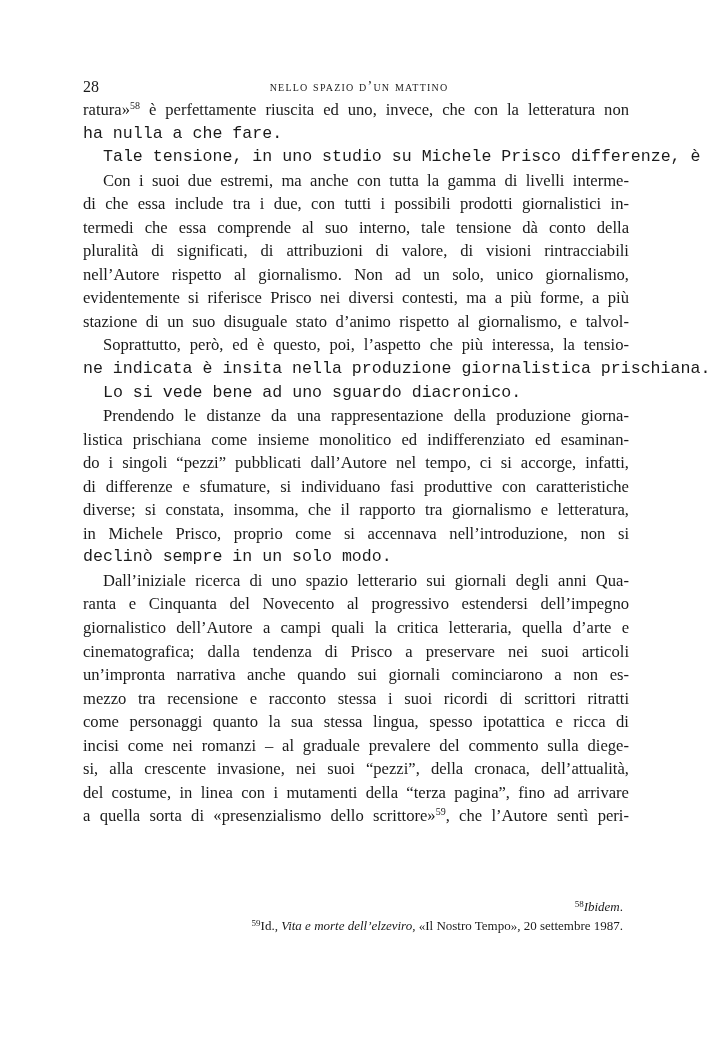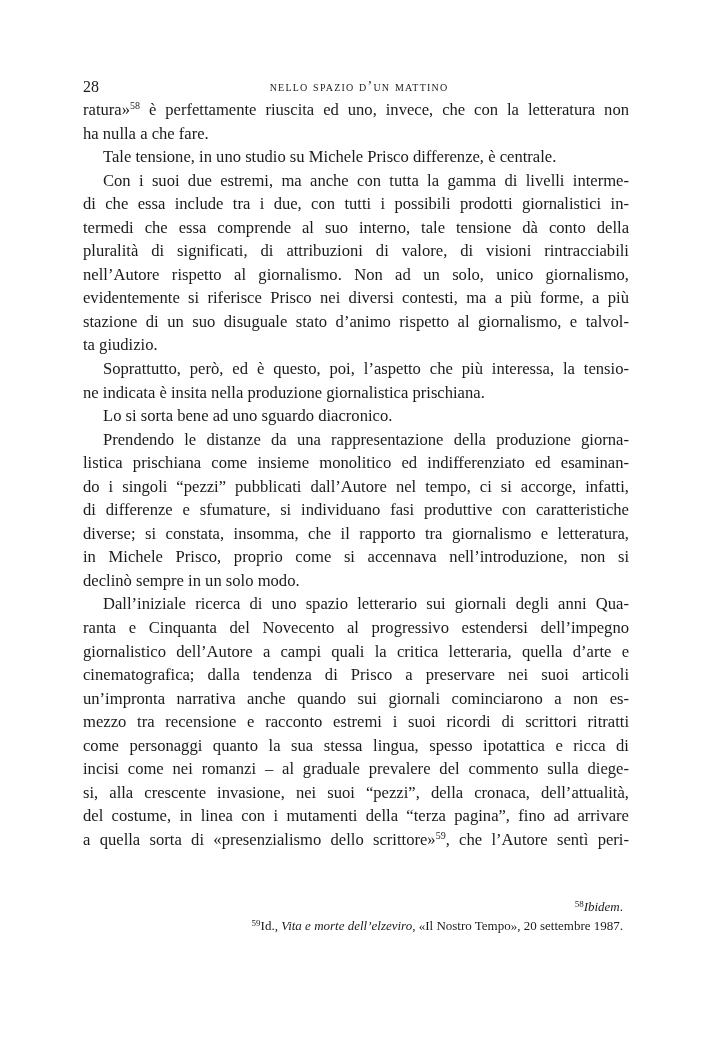--- a/index.html
+++ b/index.html
@@ -53,20 +53,21 @@
   }
   .body-text .line {
     display: block;
     text-align: justify;
     text-align-last: justify;
     white-space: nowrap;
     height: 23.55px;
   }
   .body-text .line.last {
     text-align-last: left;
+    font-family: Liberation Mono, monospace;
   }
   .body-text .line.indent {
     padding-left: 20px;
   }
   sup {
     font-size: 10px;
     line-height: 0;
     vertical-align: 0;
     position: relative;
     top: -6px;
@@ -106,37 +107,36 @@
     <span class="line"><span>ratura»</span><sup>58</sup><span> è perfettamente riuscita ed uno, invece, che con la letteratura non</span></span>
     <span class="line last">ha nulla a che fare.</span>
     <span class="line last indent">Tale tensione, in uno studio su Michele Prisco differenze, è centrale.</span>
     <span class="line indent">Con i suoi due estremi, ma anche con tutta la gamma di livelli interme-</span>
     <span class="line">di che essa include tra i due, con tutti i possibili prodotti giornalistici in-</span>
     <span class="line">termedi che essa comprende al suo interno, tale tensione dà conto della</span>
     <span class="line">pluralità di significati, di attribuzioni di valore, di visioni rintracciabili</span>
     <span class="line">nell’Autore rispetto al giornalismo. Non ad un solo, unico giornalismo,</span>
     <span class="line">evidentemente si riferisce Prisco nei diversi contesti, ma a più forme, a più</span>
     <span class="line">stazione di un suo disuguale stato d’animo rispetto al giornalismo, e talvol-</span>
-    <span class="line last">ta giudizio.</span>
     <span class="line indent">Soprattutto, però, ed è questo, poi, l’aspetto che più interessa, la tensio-</span>
     <span class="line last">ne indicata è insita nella produzione giornalistica prischiana.</span>
-    <span class="line last indent">Lo si sorta bene ad uno sguardo diacronico.</span>
+    <span class="line last indent">Lo si vede bene ad uno sguardo diacronico.</span>
     <span class="line indent">Prendendo le distanze da una rappresentazione della produzione giorna-</span>
     <span class="line">listica prischiana come insieme monolitico ed indifferenziato ed esaminan-</span>
     <span class="line">do i singoli “pezzi” pubblicati dall’Autore nel tempo, ci si accorge, infatti,</span>
     <span class="line">di differenze e sfumature, si individuano fasi produttive con caratteristiche</span>
     <span class="line">diverse; si constata, insomma, che il rapporto tra giornalismo e letteratura,</span>
     <span class="line">in Michele Prisco, proprio come si accennava nell’introduzione, non si</span>
     <span class="line last">declinò sempre in un solo modo.</span>
     <span class="line indent">Dall’iniziale ricerca di uno spazio letterario sui giornali degli anni Qua-</span>
     <span class="line">ranta e Cinquanta del Novecento al progressivo estendersi dell’impegno</span>
     <span class="line">giornalistico dell’Autore a campi quali la critica letteraria, quella d’arte e</span>
     <span class="line">cinematografica; dalla tendenza di Prisco a preservare nei suoi articoli</span>
     <span class="line">un’impronta narrativa anche quando sui giornali cominciarono a non es-</span>
-    <span class="line">mezzo tra recensione e racconto estremi i suoi ricordi di scrittori ritratti</span>
+    <span class="line">mezzo tra recensione e racconto stessa i suoi ricordi di scrittori ritratti</span>
     <span class="line">come personaggi quanto la sua stessa lingua, spesso ipotattica e ricca di</span>
     <span class="line">incisi come nei romanzi – al graduale prevalere del commento sulla diege-</span>
     <span class="line">si, alla crescente invasione, nei suoi “pezzi”, della cronaca, dell’attualità,</span>
     <span class="line">del costume, in linea con i mutamenti della “terza pagina”, fino ad arrivare</span>
     <span class="line"><span>a quella sorta di «presenzialismo dello scrittore»</span><sup>59</sup><span>, che l’Autore sentì peri-</span></span>
   </div>
 </div>
 
 <div class="footnotes">
   <span class="footnote"><span class="fn-num">58</span><span class="it">Ibidem</span><span>.</span></span>

